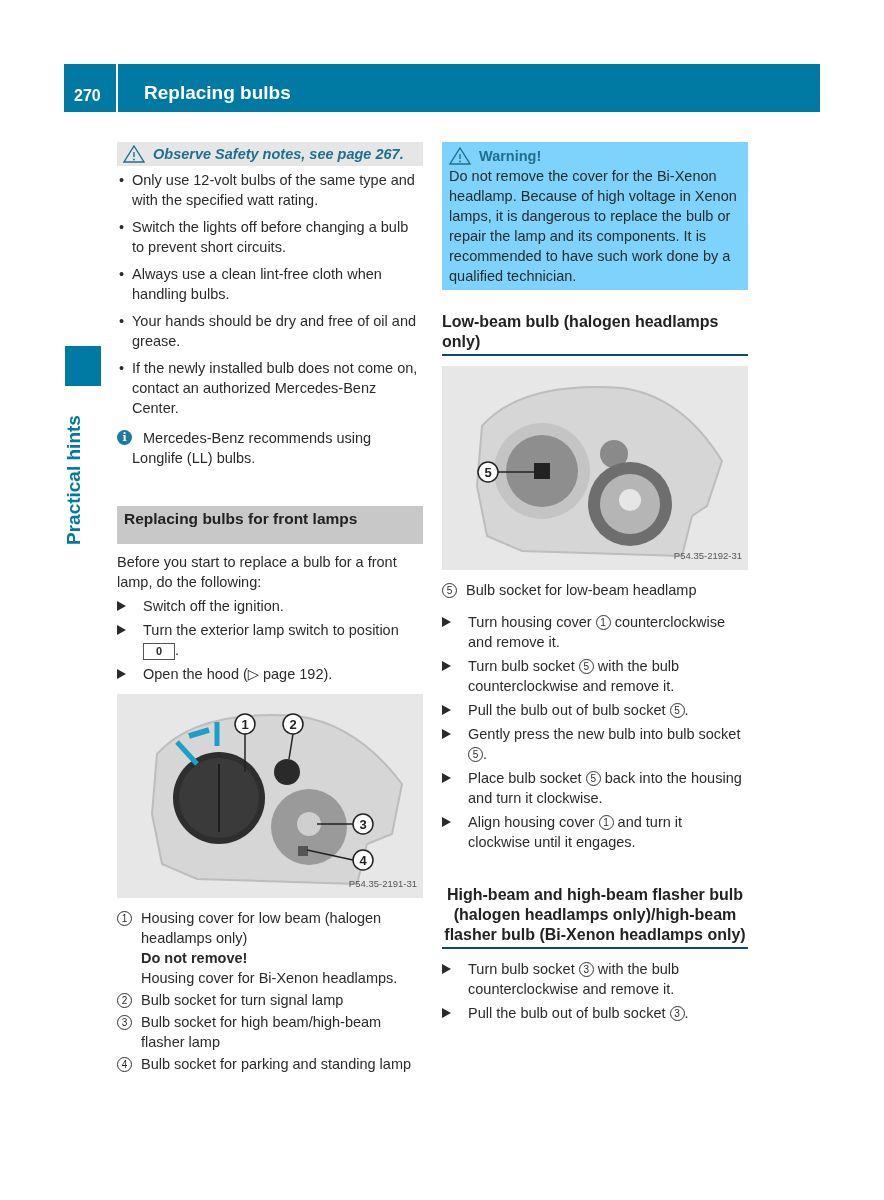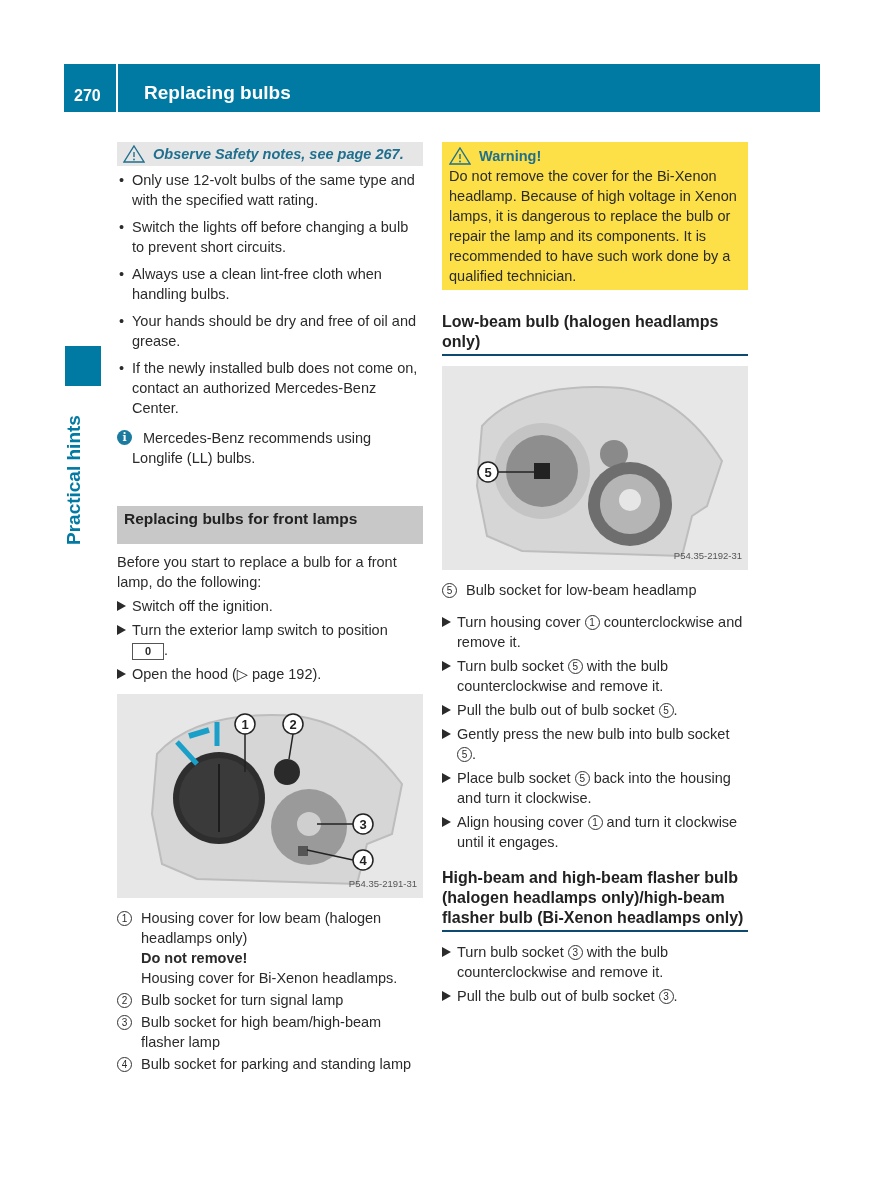--- a/index.html
+++ b/index.html
@@ -17,40 +17,40 @@
   .col { position: absolute; }
   .col-left { left: 117px; top: 142px; width: 306px; }
   .col-right { left: 442px; top: 142px; width: 306px; }
 
   .notice-bar { background: #e6e6e6; height: 24px; display: flex; align-items: center; padding-left: 6px; margin-bottom: 4px; }
   .notice-bar .warn-text { color: #1f6f8e; font-weight: bold; font-size: 14.5px; margin-left: 8px; font-style: italic; }
   .tri { width: 22px; height: 18px; display: inline-block; }
 
   .bullet { position: relative; padding-left: 15px; margin-bottom: 7px; }
   .bullet::before { content: "•"; position: absolute; left: 2px; top: 0; }
-  .step { position: relative; padding-left: 15px; margin-bottom: 4px; }
+  .step { position: relative; padding-left: 26px; margin-bottom: 4px; }
   .step .arrow { position: absolute; left: 0; top: 5px; width: 0; height: 0; border-top: 5px solid transparent; border-bottom: 5px solid transparent; border-left: 9px solid #2b2b2b; }
 
   .info { position: relative; padding-left: 15px; margin-top: 10px; }
   .info .icon-i { position: absolute; left: 0; top: 2px; width: 15px; height: 15px; border-radius: 50%; background: #1a7aa0; color: #fff; font-size: 11px; font-weight: bold; line-height: 15px; text-align: center; font-family: "DejaVu Serif", serif; }
   .info span.text { padding-left: 11px; }
 
   .section-bar { background: #c8c8c8; height: 38px; margin-top: 38px; padding-left: 7px; line-height: 26px; font-weight: bold; font-size: 15.5px; color: #222; margin-bottom: 8px; }
 
   .keybox { display: inline-block; border: 1px solid #555; width: 32px; height: 17px; text-align: center; font-size: 11px; font-weight: bold; line-height: 15px; margin-top: 2px; }
 
   .figure { background: #e7e7e7; position: relative; overflow: hidden; }
   .fig-code { position: absolute; right: 6px; bottom: 4px; font-size: 9.5px; color: #555; }
 
   .legend { margin-top: 10px; }
   .legend-item { position: relative; padding-left: 24px; margin-bottom: 2px; }
   .circ { display: inline-block; width: 15px; height: 15px; border: 1px solid #333; border-radius: 50%; font-size: 10px; line-height: 13px; text-align: center; vertical-align: 1px; }
   .legend-item .circ { position: absolute; left: 0; top: 3px; }
 
-  .warnbox { background: #fde047; padding: 4px 8px 4px 7px; }
+  .warnbox { background: #7dd3fc; padding: 4px 8px 4px 7px; }
   .warnbox .warn-title { display: flex; align-items: center; height: 20px; }
   .warnbox .warn-title span { color: #1f6f8e; font-weight: bold; margin-left: 8px; }
 
   .subhead { font-weight: bold; font-size: 16px; line-height: 20px; color: #222; border-bottom: 2px solid #0c4a6e; padding-bottom: 2px; margin-top: 22px; margin-bottom: 10px; }
 </style>
 </head>
 <body>
 
 <div class="header">
   <span class="pageno">270</span>
@@ -201,19 +201,19 @@
 
   <div style="margin-top:12px;">
     <div class="step"><span class="arrow"></span><span>Turn housing cover </span><span class="circ">1</span><span> counterclockwise and remove it.</span></div>
     <div class="step"><span class="arrow"></span><span>Turn bulb socket </span><span class="circ">5</span><span> with the bulb counterclockwise and remove it.</span></div>
     <div class="step"><span class="arrow"></span><span>Pull the bulb out of bulb socket </span><span class="circ">5</span><span>.</span></div>
     <div class="step"><span class="arrow"></span><span>Gently press the new bulb into bulb socket </span><span class="circ">5</span><span>.</span></div>
     <div class="step"><span class="arrow"></span><span>Place bulb socket </span><span class="circ">5</span><span> back into the housing and turn it clockwise.</span></div>
     <div class="step"><span class="arrow"></span><span>Align housing cover </span><span class="circ">1</span><span> and turn it clockwise until it engages.</span></div>
   </div>
 
-  <div class="subhead" style="margin-top:16px;">High-beam and high-beam flasher bulb (halogen headlamps only)/high-beam flasher bulb (Bi-Xenon headlamps only)</div>
+  <div class="subhead" style="margin-top:33px;text-align:center;">High-beam and high-beam flasher bulb (halogen headlamps only)/high-beam flasher bulb (Bi-Xenon headlamps only)</div>
 
   <div>
     <div class="step"><span class="arrow"></span><span>Turn bulb socket </span><span class="circ">3</span><span> with the bulb counterclockwise and remove it.</span></div>
     <div class="step"><span class="arrow"></span><span>Pull the bulb out of bulb socket </span><span class="circ">3</span><span>.</span></div>
   </div>
 </div>
 
 </body></html>

